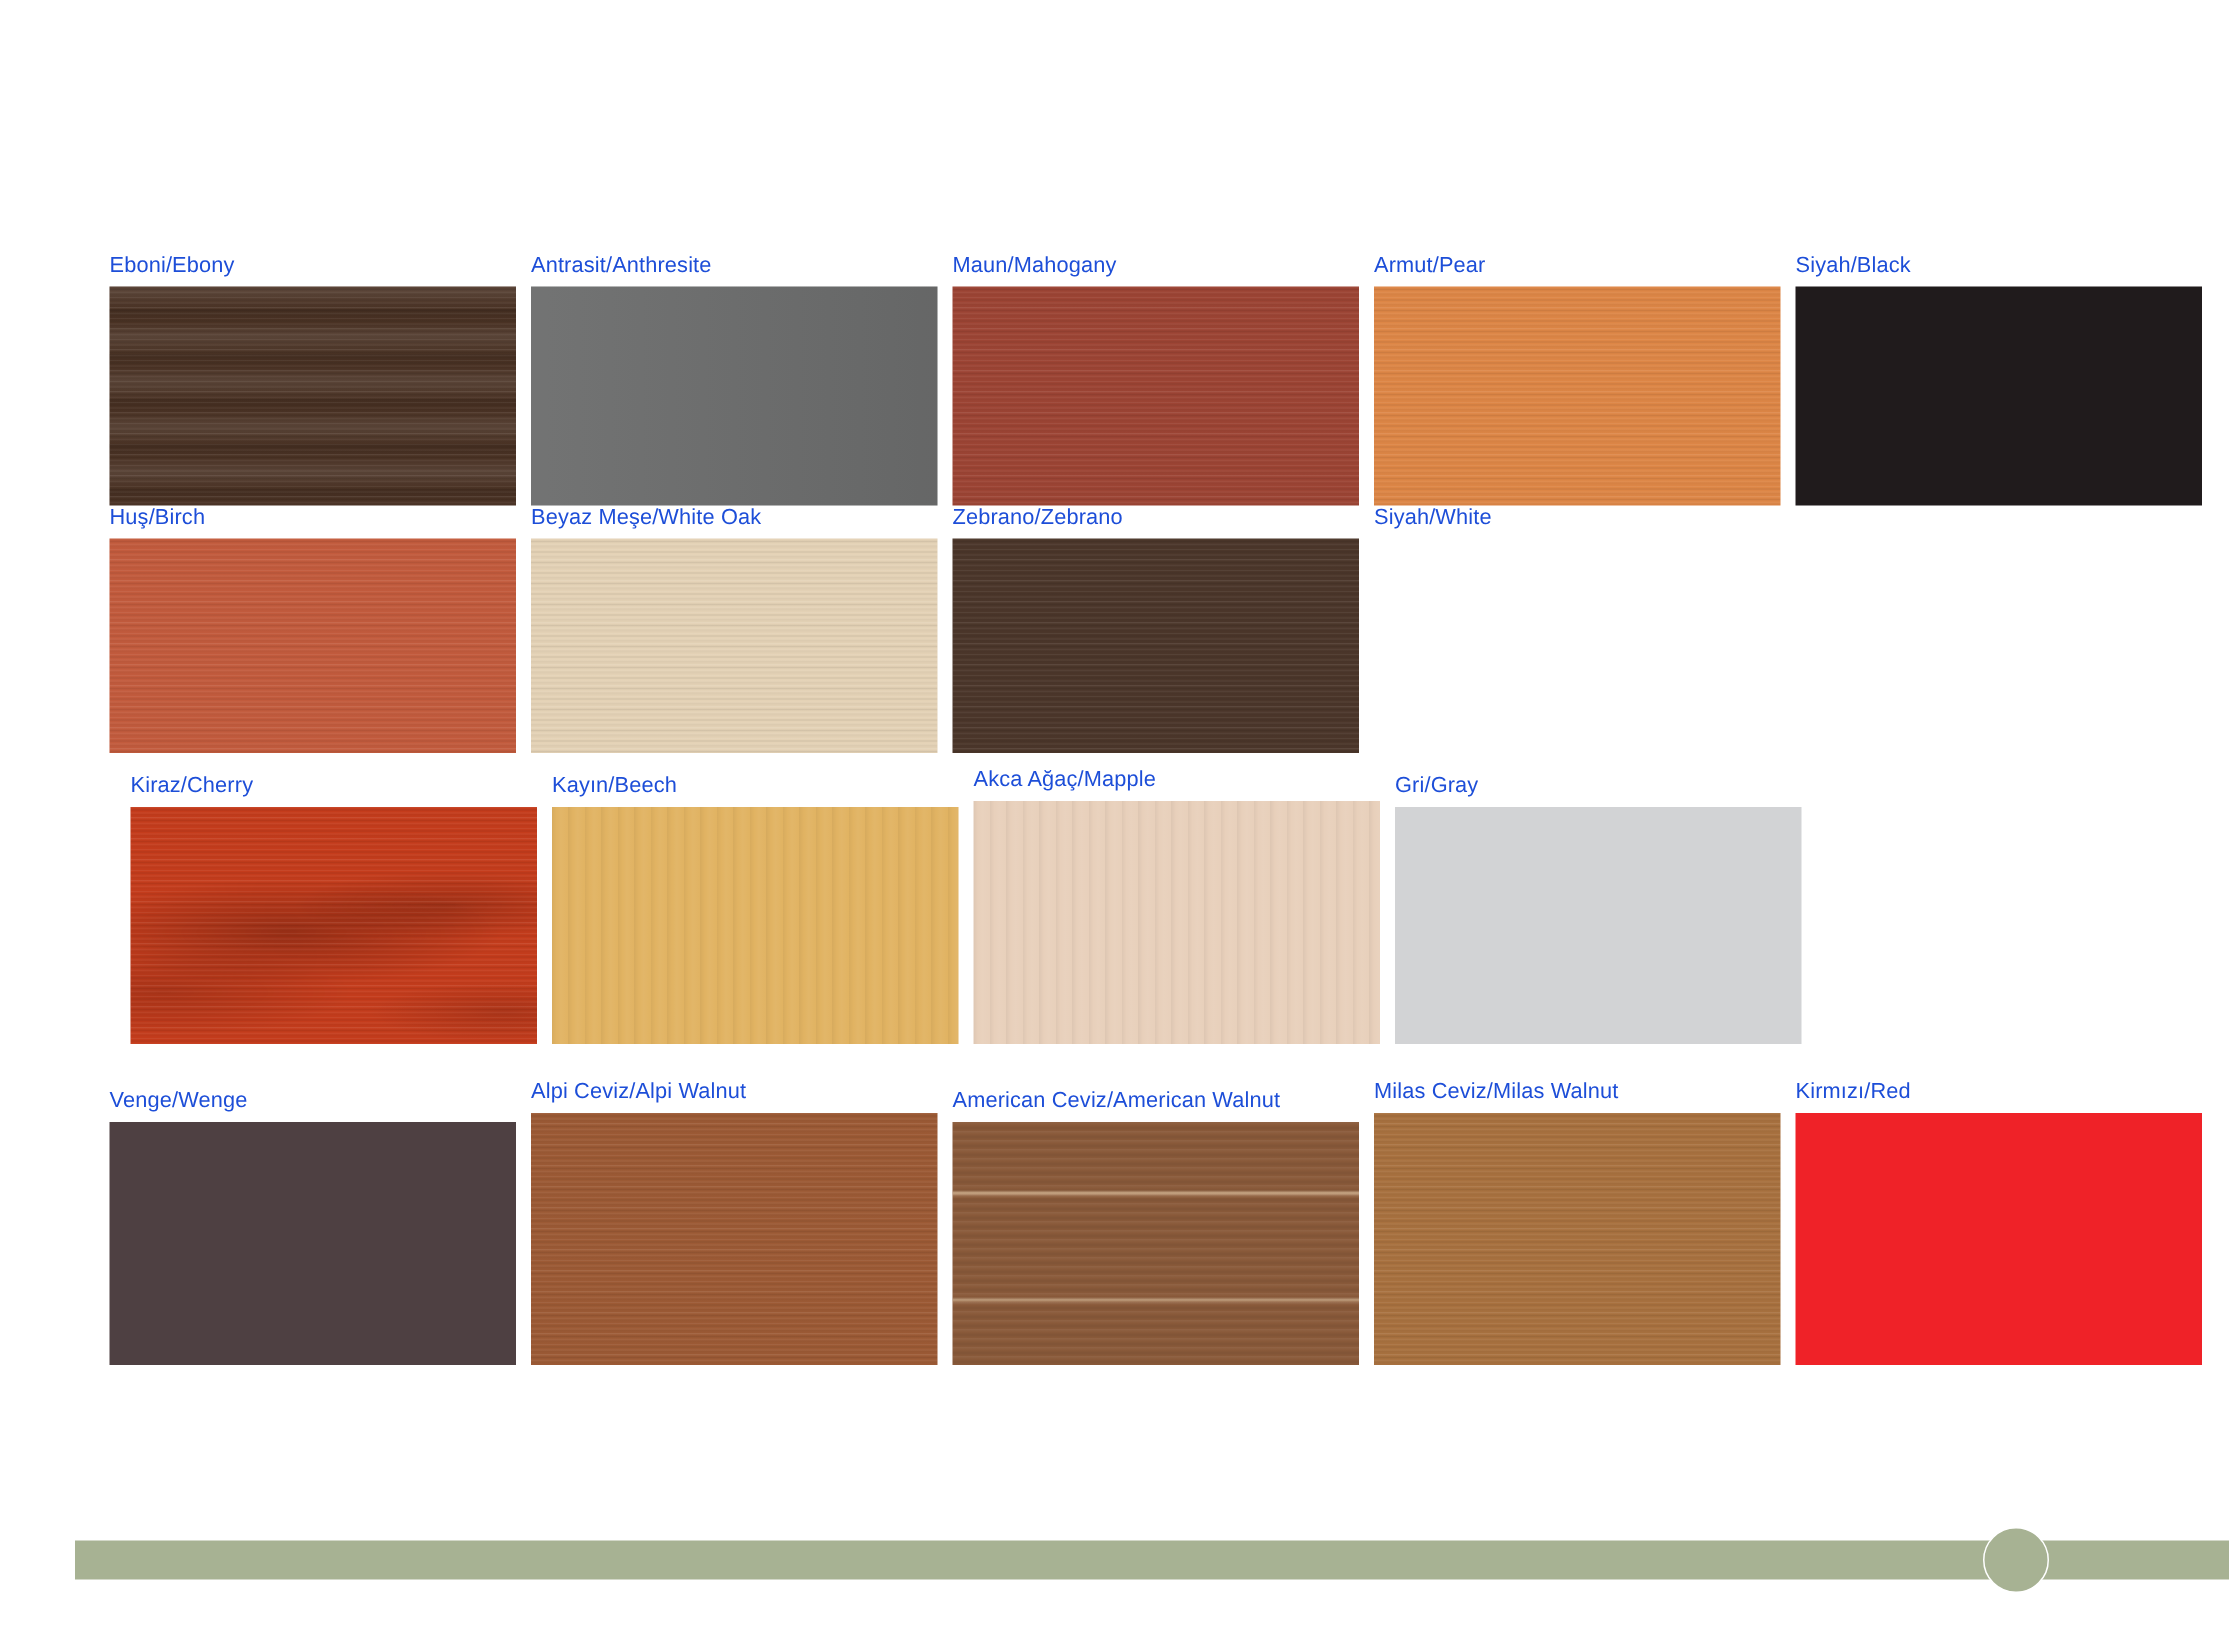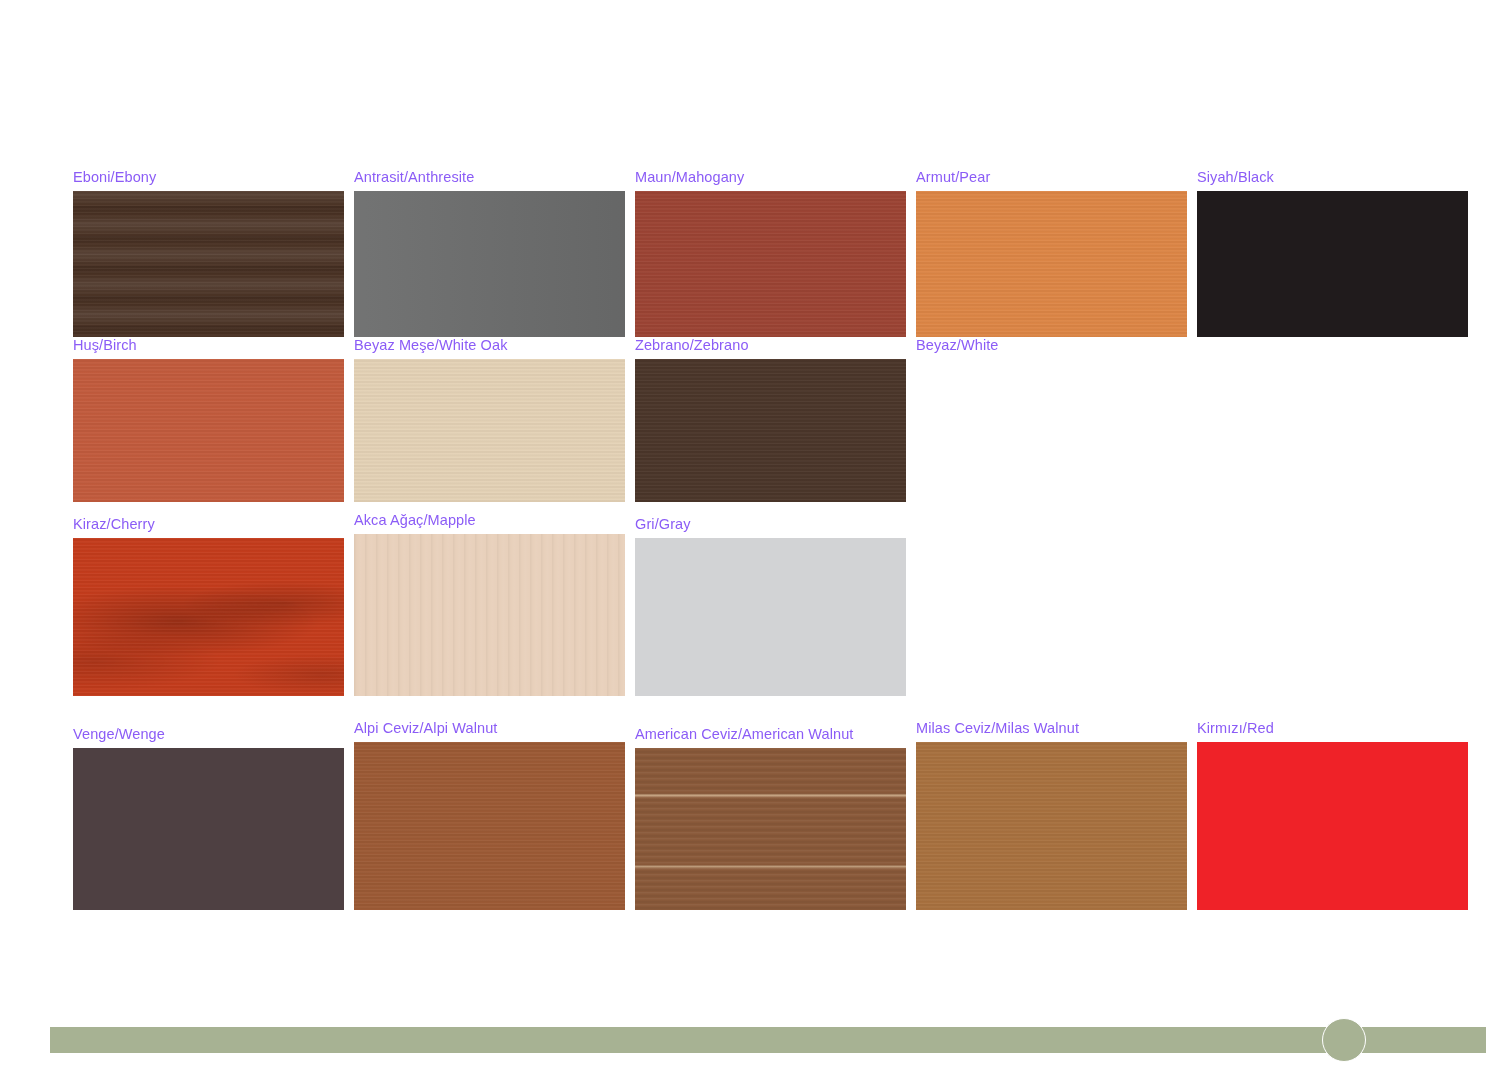--- a/index.html
+++ b/index.html
@@ -24,37 +24,37 @@
     left: 73px;
     top: 155px;
     width: 1345px;
   }
   .row {
     display: flex;
     width: 1345px;
   }
   .row-1 { height: 182px; }
   .row-2 { height: 165px; }
-  .row-3 { height: 194px; }
+  .row-3 { height: 194px; margin-left: 14px; }
   .row-4 { height: 214px; }
 
   .cell {
     position: relative;
     width: 271px;
     margin-right: 10px;
     display: flex;
     flex-direction: column;
     justify-content: flex-end;
   }
   .cell:last-child { margin-right: 0; }
 
   .cell-label {
     font-size: 14.5px;
     line-height: 17px;
-    color: #8b5cf6;
+    color: #1d4ed8;
     letter-spacing: 0.1px;
     white-space: nowrap;
     padding-bottom: 5px;
   }
 
   .swatch {
     width: 271px;
     height: 140px;
     background-color: #cccccc;
     position: relative;
@@ -215,32 +215,36 @@
         <div class="cell-label">Beyaz Meşe/White Oak</div>
         <div class="swatch h152 grain-h" style="background-color:#e4d2b6"></div>
       </div>
 
       <div class="cell">
         <div class="cell-label">Zebrano/Zebrano</div>
         <div class="swatch h146 grain-h" style="background-color:#4b362a"></div>
       </div>
 
       <div class="cell">
-        <div class="cell-label">Beyaz/White</div>
+        <div class="cell-label">Siyah/White</div>
         <div class="swatch h146 flat is-white" style="background-color:#ffffff"></div>
       </div>
     </div>
 
     <div class="row row-3">
 
       <div class="cell">
         <div class="cell-label">Kiraz/Cherry</div>
         <div class="swatch h158 swirl grain-h" style="background-color:#c43c1c"></div>
       </div>
 
+      <div class="cell">
+        <div class="cell-label">Kayın/Beech</div>
+        <div class="swatch h158 grain-v" style="background-color:#e1b362"></div>
+      </div>
 
       <div class="cell">
         <div class="cell-label">Akca Ağaç/Mapple</div>
         <div class="swatch h162 grain-v" style="background-color:#e8d0bb"></div>
       </div>
 
 
       <div class="cell">
         <div class="cell-label">Gri/Gray</div>
         <div class="swatch h158 flat" style="background-color:#d2d3d5"></div>

